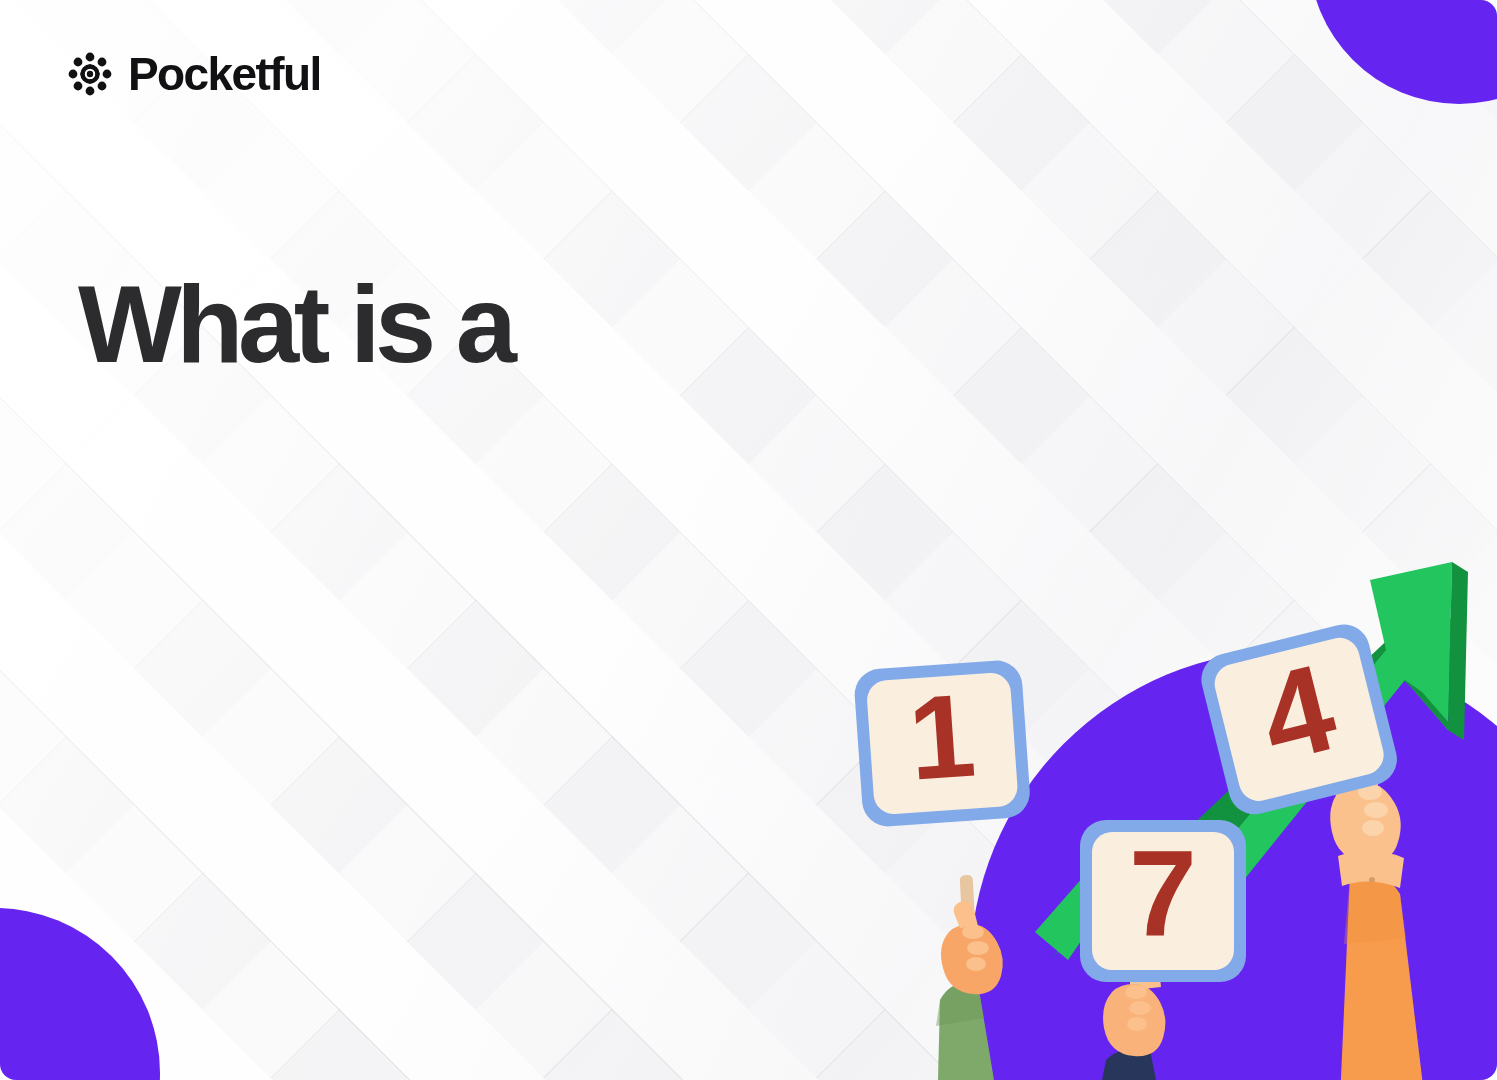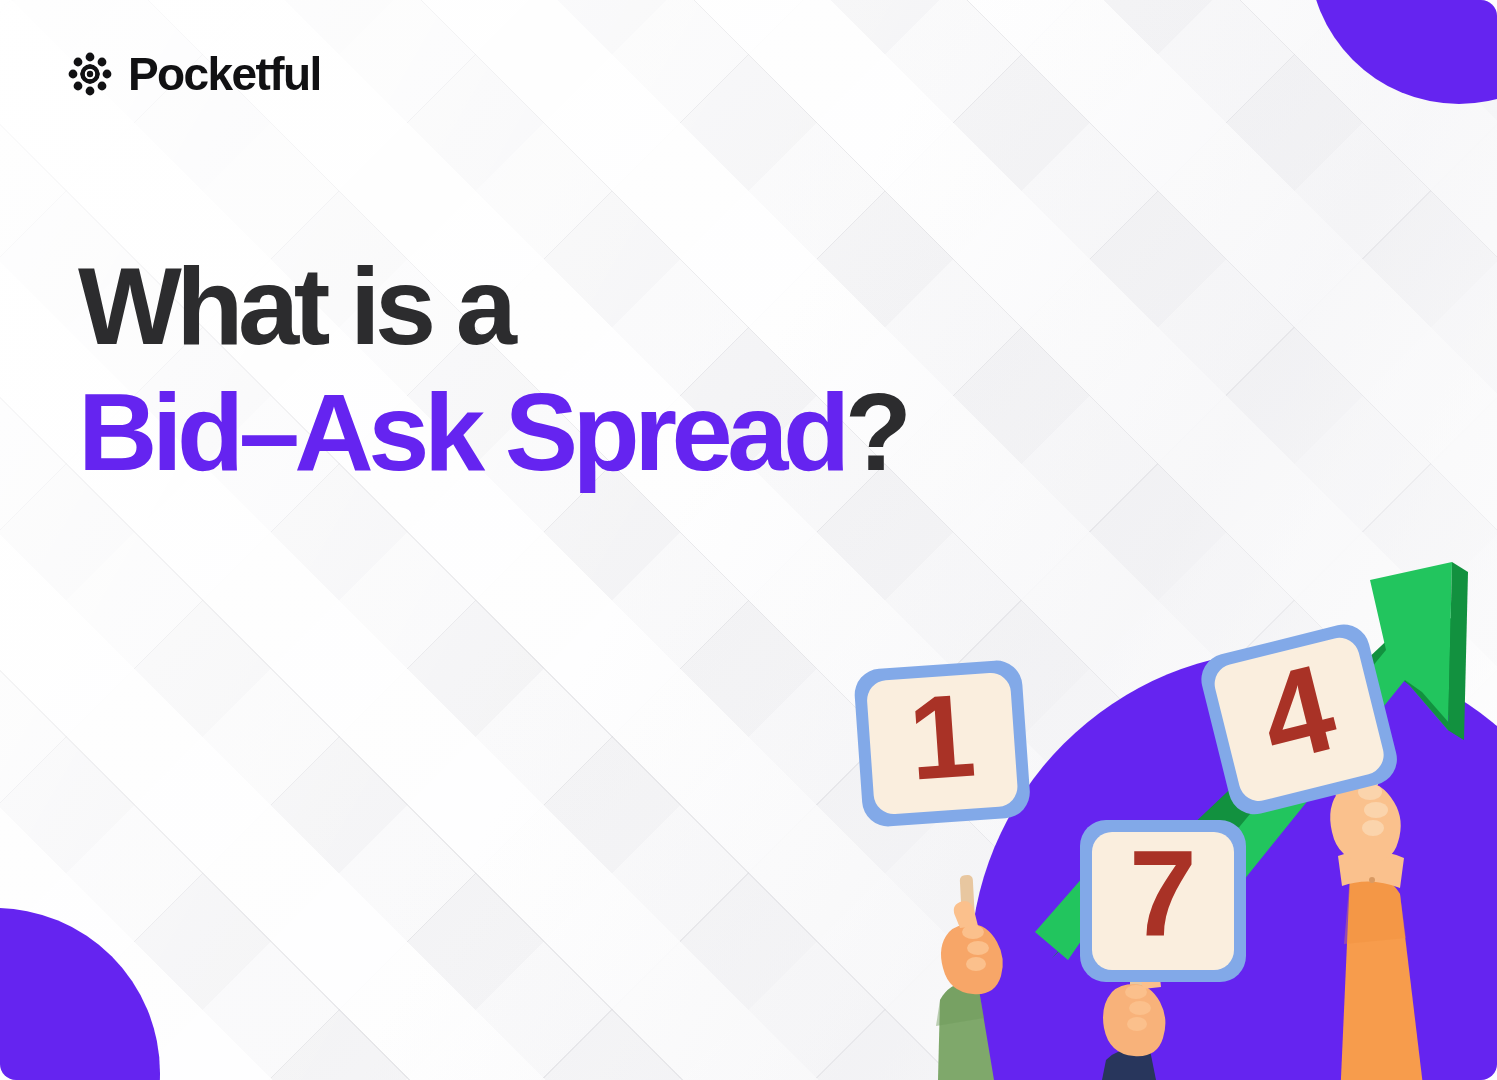--- a/index.html
+++ b/index.html
@@ -83,21 +83,21 @@
     letter-spacing:-1.6px;
     color:#111113;
     line-height:1;
     font-family:"Liberation Sans", sans-serif;
   }
 
   
   .headline {
     position:absolute;
     left:78px;
-    top:252px;
+    top:270px;
     z-index:10;
     line-height:0.98;
   }
   .headline-line {
     font-size:110px;
     font-weight:700;
     letter-spacing:-5.5px;
     white-space:nowrap;
     display:block;
     font-family:"Liberation Sans", sans-serif;
@@ -149,21 +149,20 @@
           <path d="M16.5 24 A7.5 7.5 0 0 1 24 16.5"></path>
         </g>
         <circle cx="24" cy="24" r="3.2" fill="#111113"></circle>
       </svg>
     </span>
     <span class="logo-word" style="color: rgb(17, 17, 19);">Pocketful</span>
   </div>
 
   <div class="headline">
     <span class="headline-line line-1" style="color: rgb(44, 44, 46);">What is a</span>
-    <span class="headline-line line-2"><span class="accent" style="color: rgb(101, 36, 240);">Bid–Ask Spread</span><span class="qmark" style="color: rgb(44, 44, 46);">?</span></span>
   </div>
 
   <div class="illustration">
     <svg viewBox="0 0 667 540" aria-hidden="true">
       <defs>
         <clipPath id="frameClip">
             <rect x="0" y="0" width="667" height="540"></rect>
           </clipPath>
       </defs>
 

